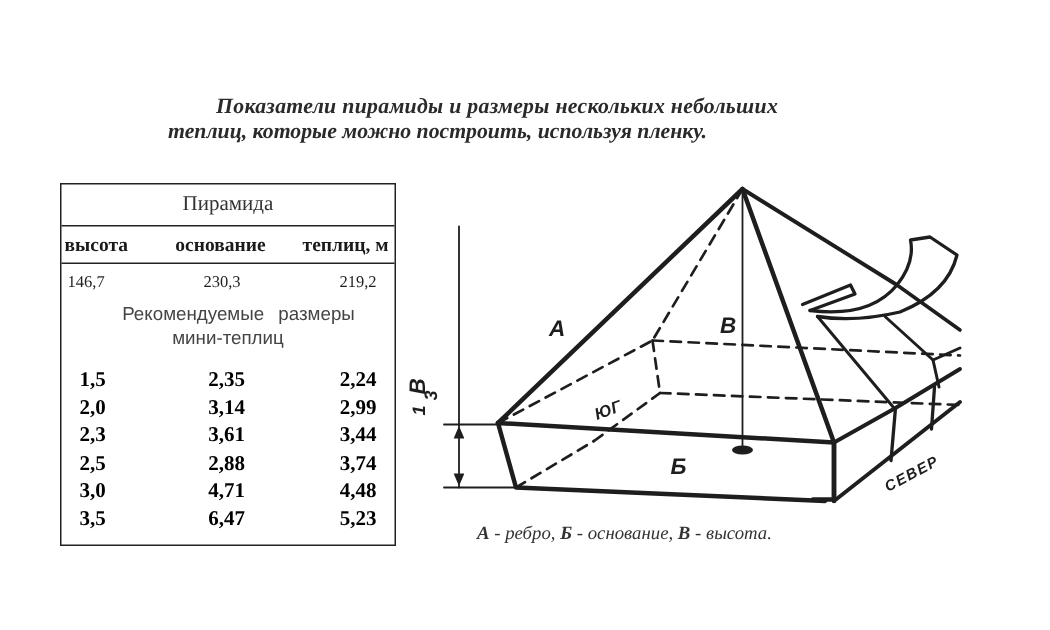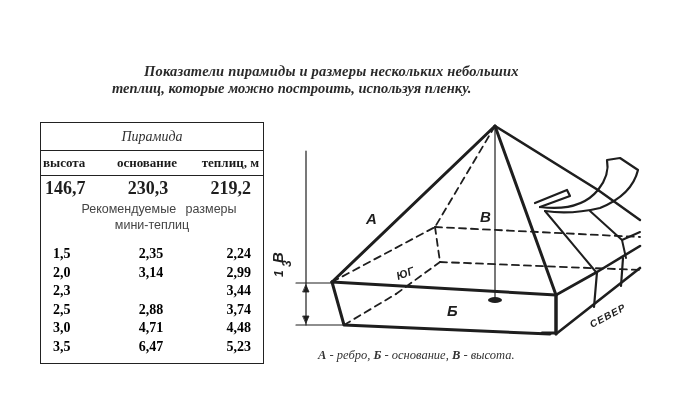--- a/index.html
+++ b/index.html
@@ -1,26 +1,26 @@
 <!DOCTYPE html>
 <html><head>
 <meta charset="utf-8">
 <style>
   html, body { margin:0; padding:0; }
   body { width:700px; height:420px; background:#ffffff; position:relative; overflow:hidden; color:#1e1e1e; }
   .intro { position:absolute; left:112px; top:24px; width:480px; font-family:"Liberation Serif", serif; font-style:italic; font-weight:bold; font-size:14.5px; line-height:17px; color:#2a2a2a;margin-top:39px; }
   .intro .l1 { padding-left:32px; letter-spacing:0.2px; }
   .table-box { position:absolute; left:40px; top:122px; width:224px; height:242px; border:1.3px solid #222; box-sizing:border-box; font-family:"Liberation Serif", serif; }
-  .cap { height:27px; border-bottom:1.3px solid #222; text-align:center; font-style:italic; font-size:14px; line-height:27px; color:#333; }
+  .cap { height:27px; border-bottom:1.3px solid #222; text-align:center; font-size:14px; line-height:27px; color:#333; }
   .hdr { height:24px; border-bottom:1.3px solid #222; display:flex; font-weight:bold; font-size:13px; line-height:24px; color:#1a1a1a; }
   .hdr span { display:block; white-space:nowrap; }
   .hdr .h0 { width:58px; padding-left:2px; }
   .hdr .h1 { width:92px; text-align:center; }
   .hdr .h2 { flex:1; text-align:right; padding-right:4px; }
-  .pyr { display:flex; font-weight:bold; font-size:18px; height:20px; line-height:20px; margin-top:2px; }
+  .pyr { display:flex; font-weight:normal; font-size:11px; height:20px; line-height:20px; margin-top:2px; }
   .pyr .c0 { width:60px; padding-left:4px; }
   .pyr .c1 { width:86px; text-align:center; }
   .pyr .c2 { flex:1; text-align:right; padding-right:12px; }
   .rec { font-family:"Liberation Sans", sans-serif; font-size:12.5px; color:#444; text-align:center; line-height:16px; margin-top:3px; }
   .rec .r1 { padding-left:14px; word-spacing:6px; }
   .rows { margin-top:12px; }
   .row { display:flex; font-weight:bold; font-size:14px; height:18.5px; line-height:18.5px; color:#000000; }
   .row .c0 { width:72px; padding-left:12px; box-sizing:border-box; }
   .row .c1 { width:76px; text-align:center; }
   .row .c2 { flex:1; text-align:right; padding-right:12px; }
@@ -58,20 +58,21 @@
         <span class="c1">2,35</span>
         <span class="c2">2,24</span>
       </div>
     <div class="row">
         <span class="c0">2,0</span>
         <span class="c1">3,14</span>
         <span class="c2">2,99</span>
       </div>
     <div class="row">
         <span class="c0">2,3</span>
+        <span class="c1">3,61</span>
         <span class="c2">3,44</span>
       </div>
     <div class="row">
         <span class="c0">2,5</span>
         <span class="c1">2,88</span>
         <span class="c2">3,74</span>
       </div>
     <div class="row">
         <span class="c0">3,0</span>
         <span class="c1">4,71</span>

